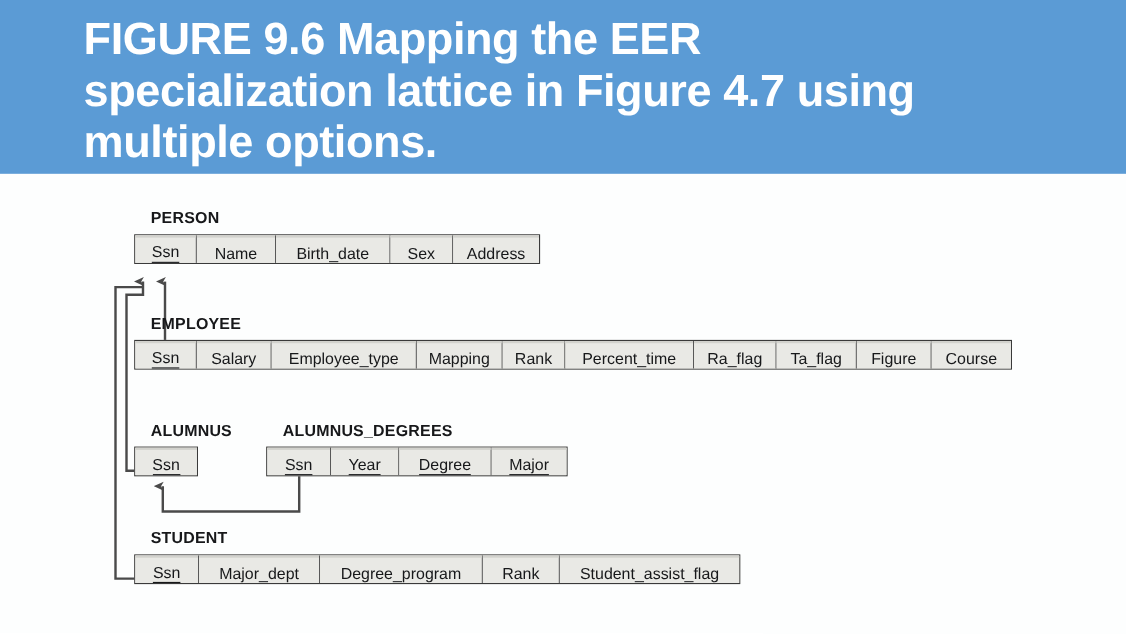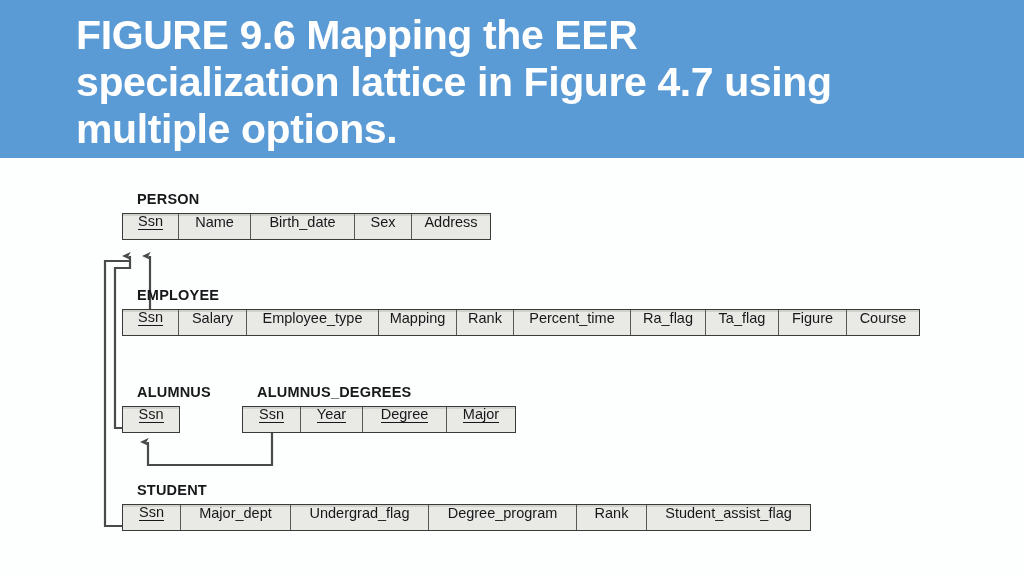--- a/index.html
+++ b/index.html
@@ -79,21 +79,21 @@
     display: flex;
     align-items: stretch;
     border: 1px solid #3a3a3a;
     background: #e9e9e5;
     box-sizing: border-box;
     height: 27px;
   }
   .attr {
     position: relative;
     display: flex;
-    align-items: flex-start;
+    align-items: flex-end;
     justify-content: center;
     box-sizing: border-box;
     border-right: 1px solid #585858;
     background: #e9e9e5;
     font-family: "Liberation Sans", sans-serif;
     font-size: 14.5px;
     color: #17181a;
     white-space: nowrap;
     padding: 0 4px;
   }
@@ -240,23 +240,20 @@
 
     <div class="relation" id="rel-student">
       <div class="rel-name">STUDENT</div>
       <div class="rel-row">
         <div class="attr key" style="width:58px">
             <span class="txt">Ssn</span>
           </div>
         <div class="attr" style="width:110px">
             <span class="txt">Major_dept</span>
           </div>
-        <div class="attr" style="width:138px">
-            <span class="txt">Undergrad_flag</span>
-          </div>
         <div class="attr" style="width:148px">
             <span class="txt">Degree_program</span>
           </div>
         <div class="attr" style="width:70px">
             <span class="txt">Rank</span>
           </div>
         <div class="attr" style="width:163px">
             <span class="txt">Student_assist_flag</span>
           </div>
       </div>

